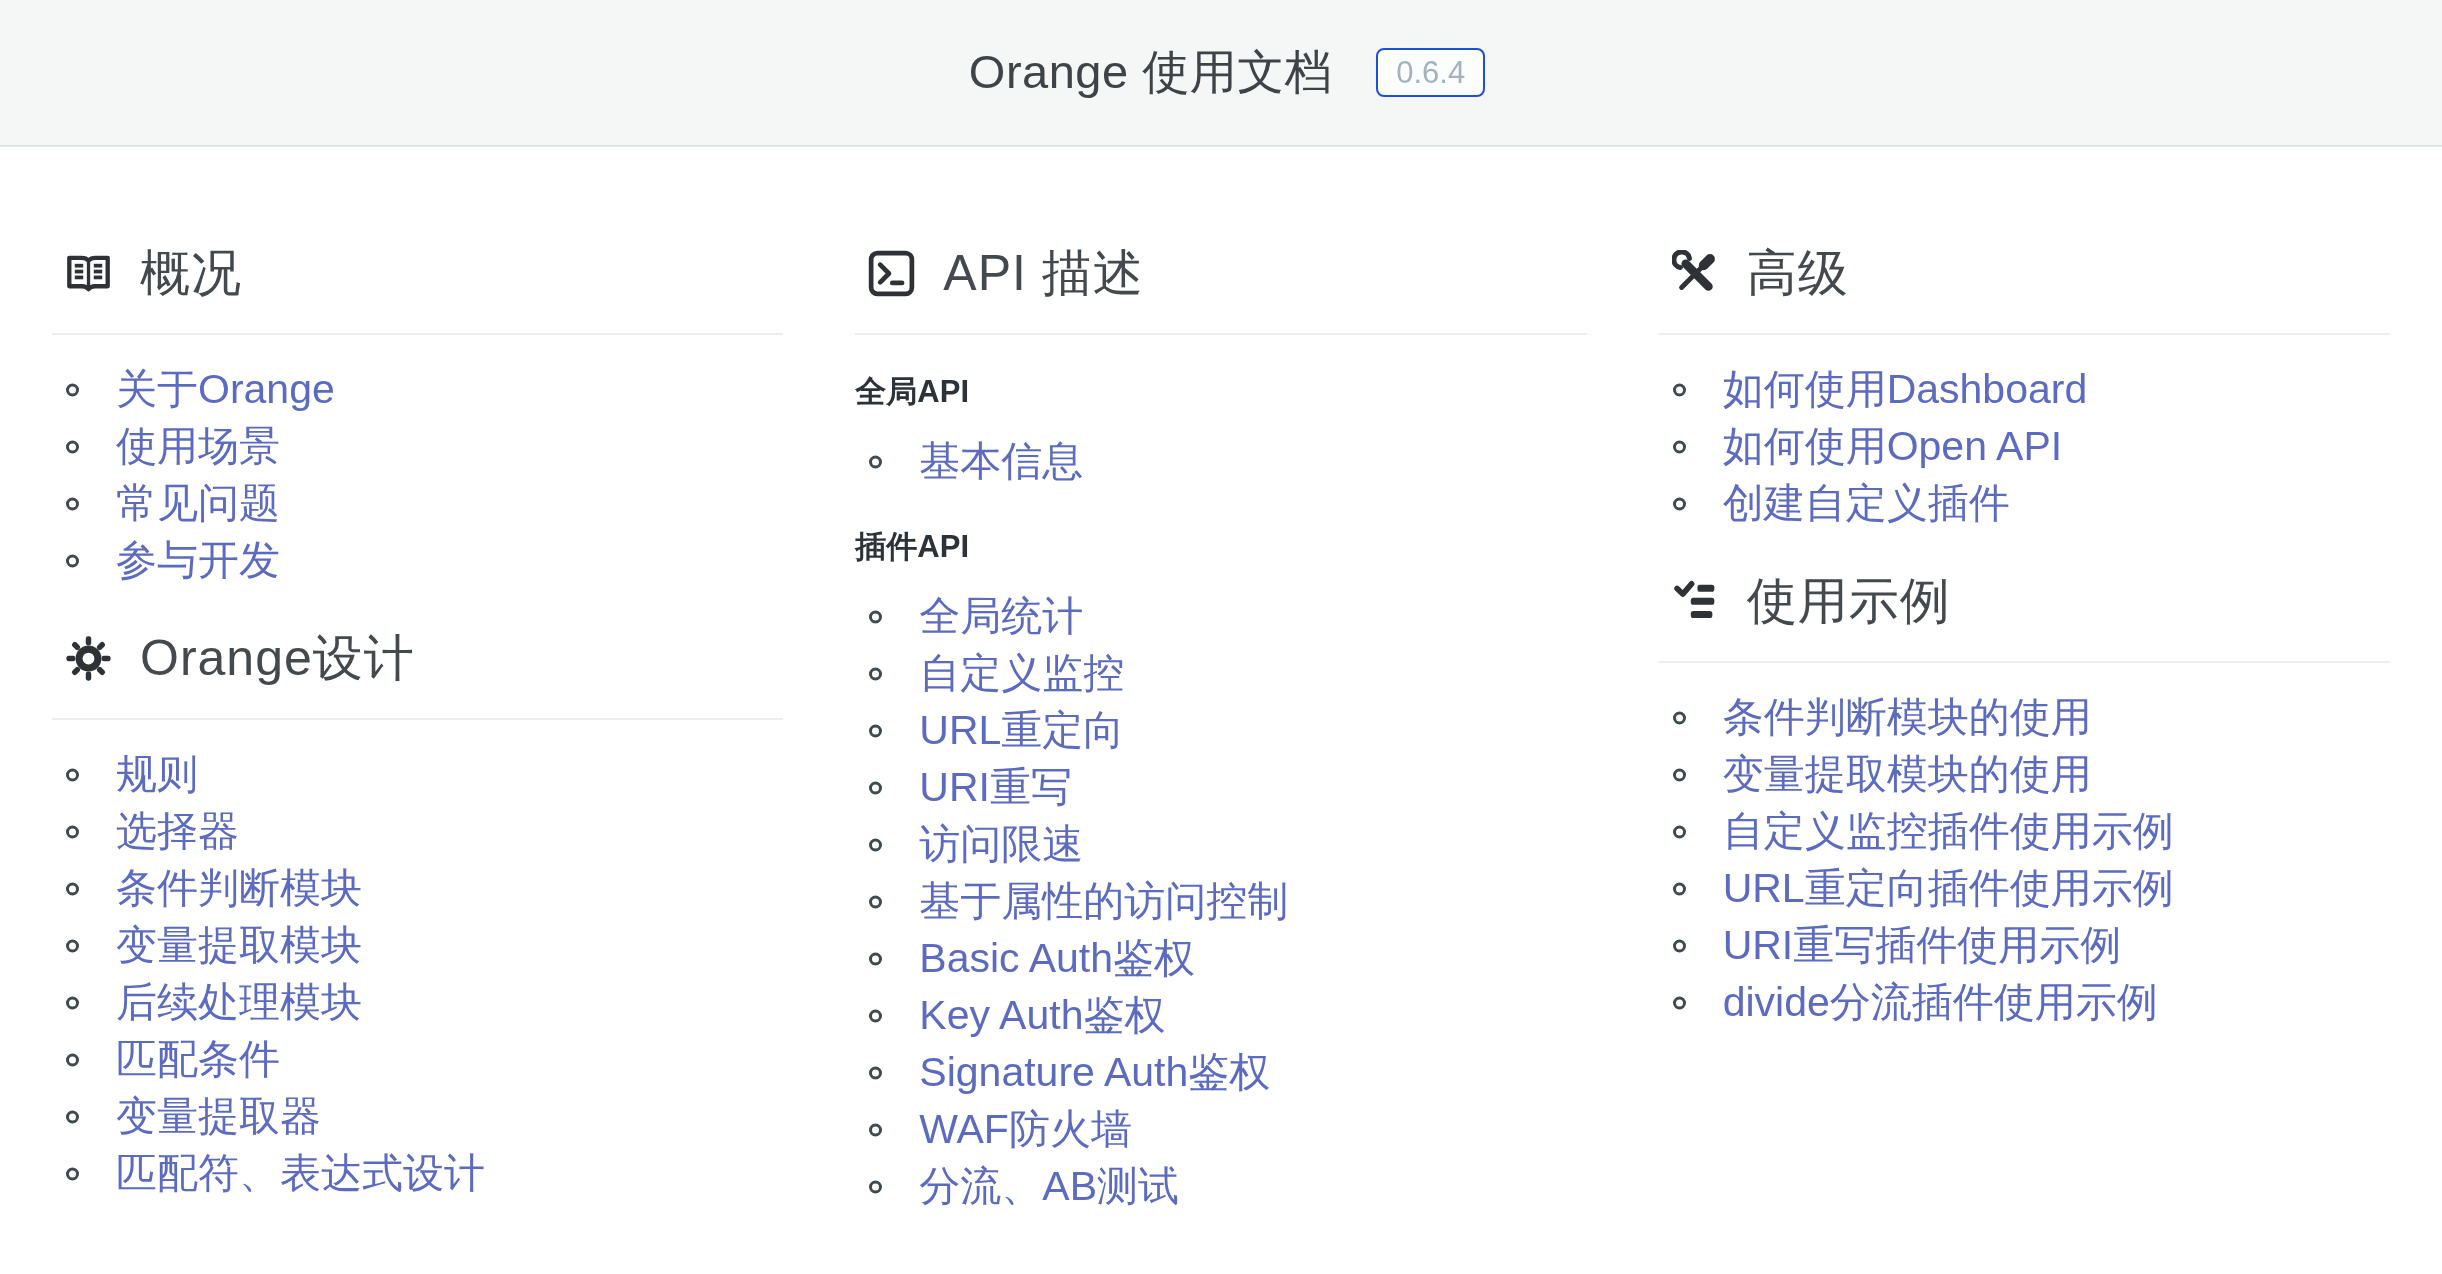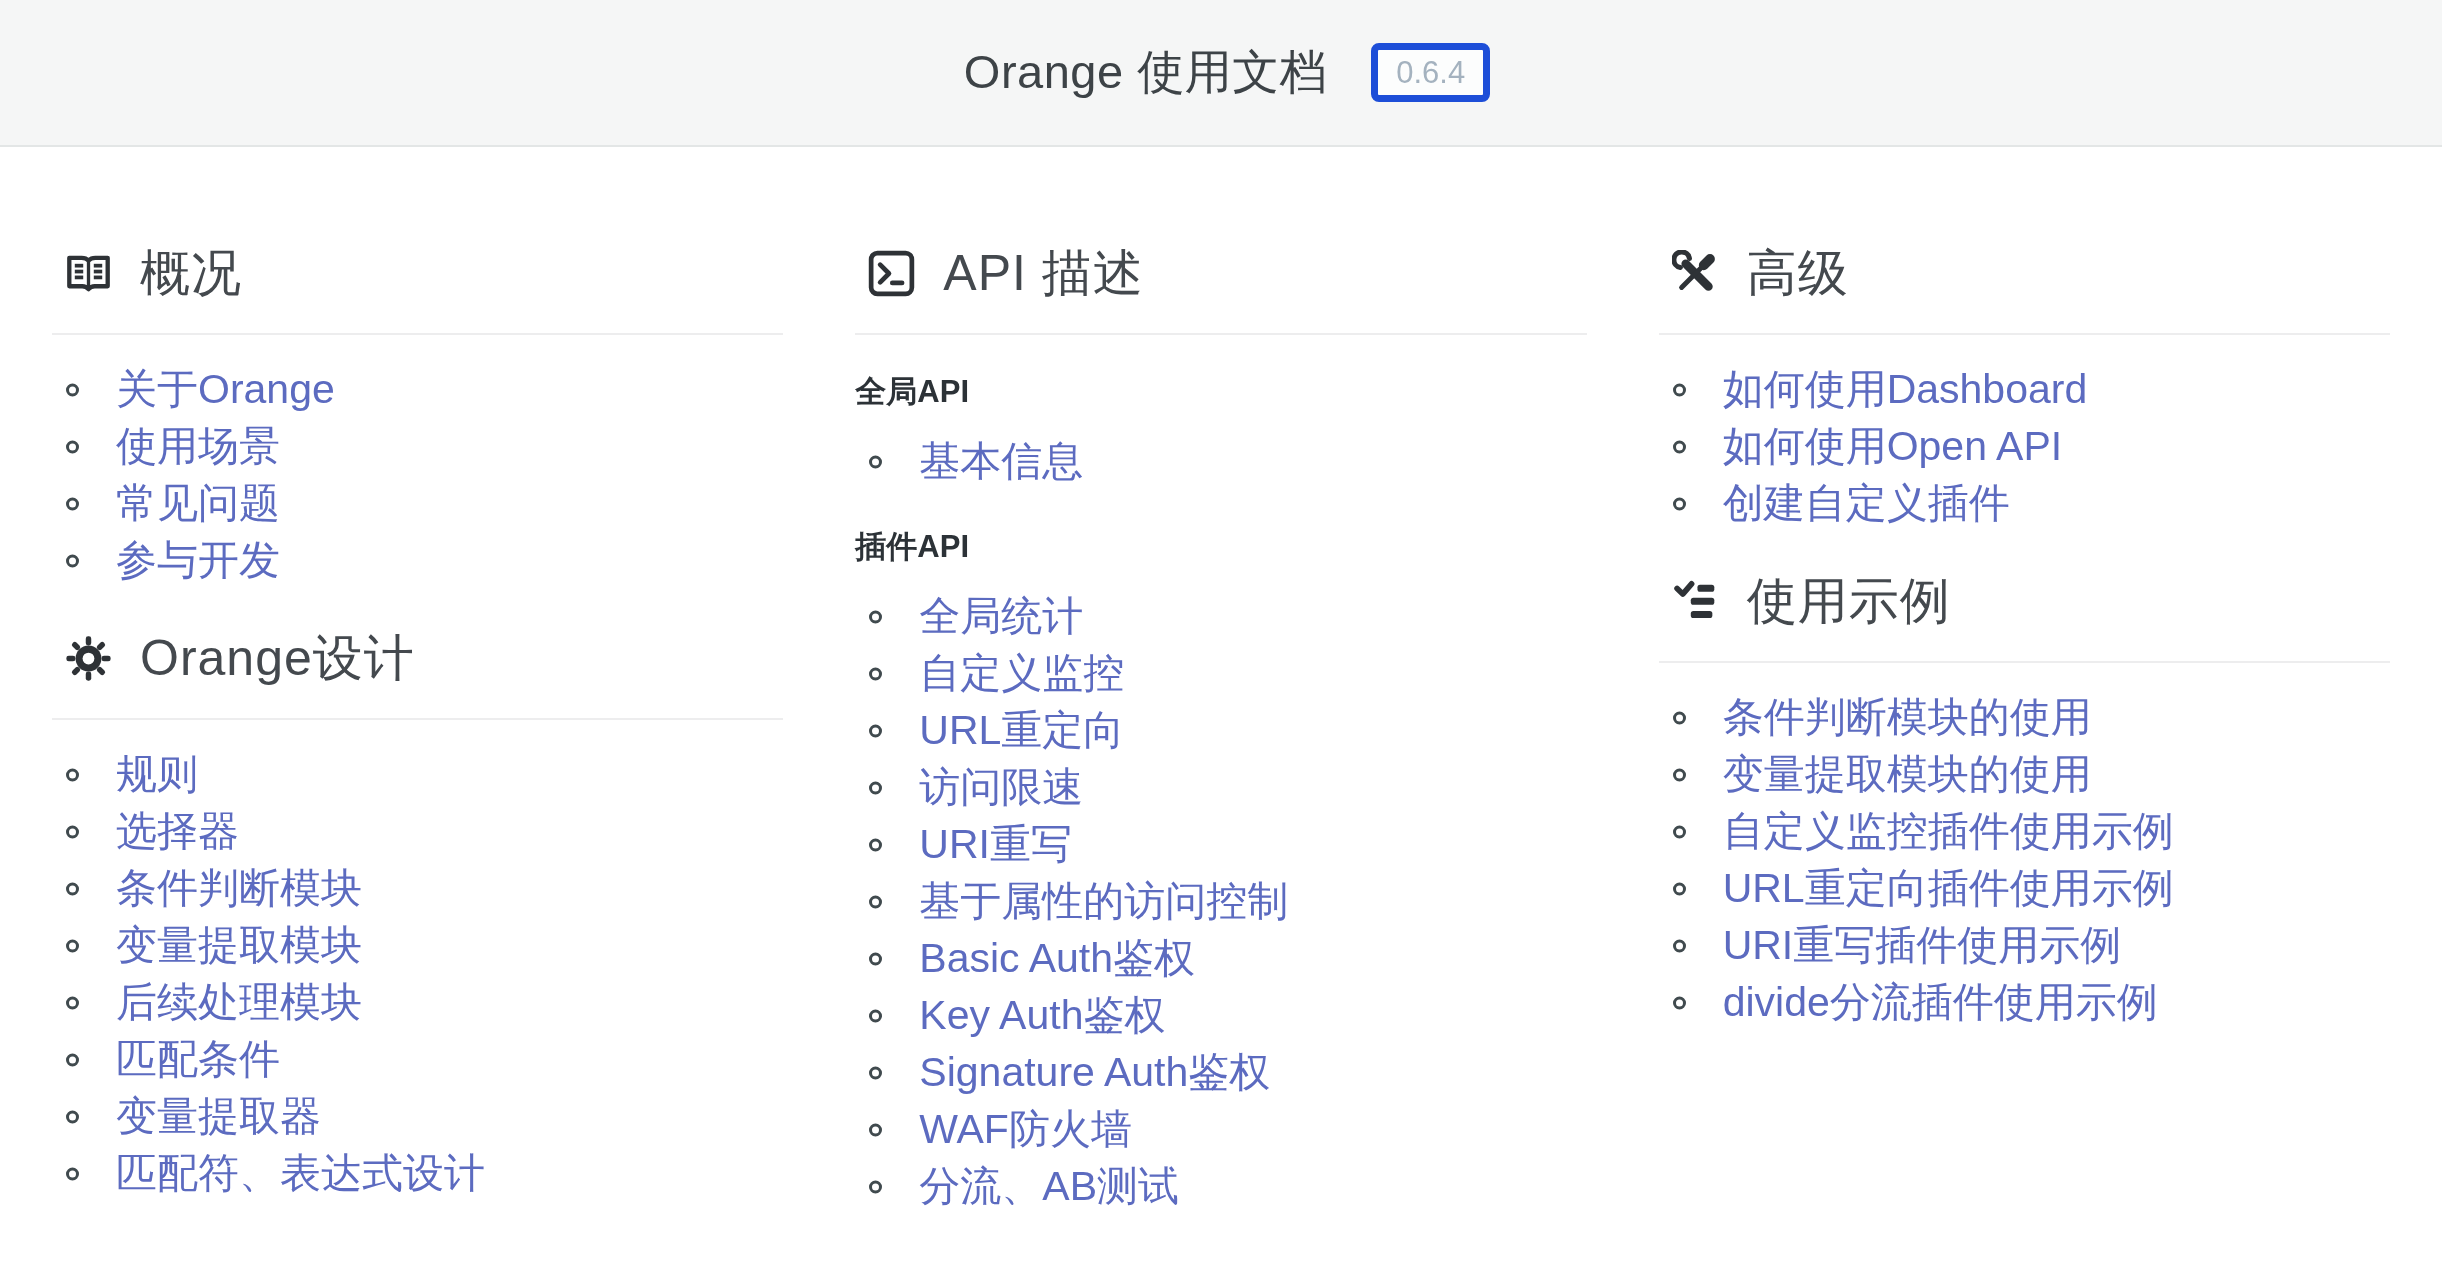--- a/index.html
+++ b/index.html
@@ -25,21 +25,21 @@
     margin: 12px;
     font-size: 47px;
     font-weight: 400;
     color: #3d4347;
     letter-spacing: 0.5px;
   }
   .badge {
     font-size: 31px;
     color: #a4b2bf;
     background: #fcfdfd;
-    border: 7px solid #1d4ed8;
+    border: 2px solid #1d4ed8;
     border-radius: 8px;
     padding: 7px 18px;
     line-height: 1;
   }
   .content {
     display: grid;
     grid-template-columns: 1fr 1fr 1fr;
     column-gap: 72px;
     padding: 80px 52px 0 52px;
     align-items: start;
@@ -190,22 +190,22 @@
         <hr class="sec-rule">
         <h3 class="group-title">全局API</h3>
         <ul class="links">
           <li><span class="bullet"></span><a href="#">基本信息</a></li>
         </ul>
         <h3 class="group-title">插件API</h3>
         <ul class="links">
           <li><span class="bullet"></span><a href="#">全局统计</a></li>
           <li><span class="bullet"></span><a href="#">自定义监控</a></li>
           <li><span class="bullet"></span><a href="#">URL重定向</a></li>
+          <li><span class="bullet"></span><a href="#">URI重写</a></li>
           <li><span class="bullet"></span><a href="#">访问限速</a></li>
-          <li><span class="bullet"></span><a href="#">URI重写</a></li>
           <li><span class="bullet"></span><a href="#">基于属性的访问控制</a></li>
           <li><span class="bullet"></span><a href="#">Basic Auth鉴权</a></li>
           <li><span class="bullet"></span><a href="#">Key Auth鉴权</a></li>
           <li><span class="bullet"></span><a href="#">Signature Auth鉴权</a></li>
           <li><span class="bullet"></span><a href="#">WAF防火墙</a></li>
           <li><span class="bullet"></span><a href="#">分流、AB测试</a></li>
         </ul>
       </section>
     </div>
     <div class="col">

